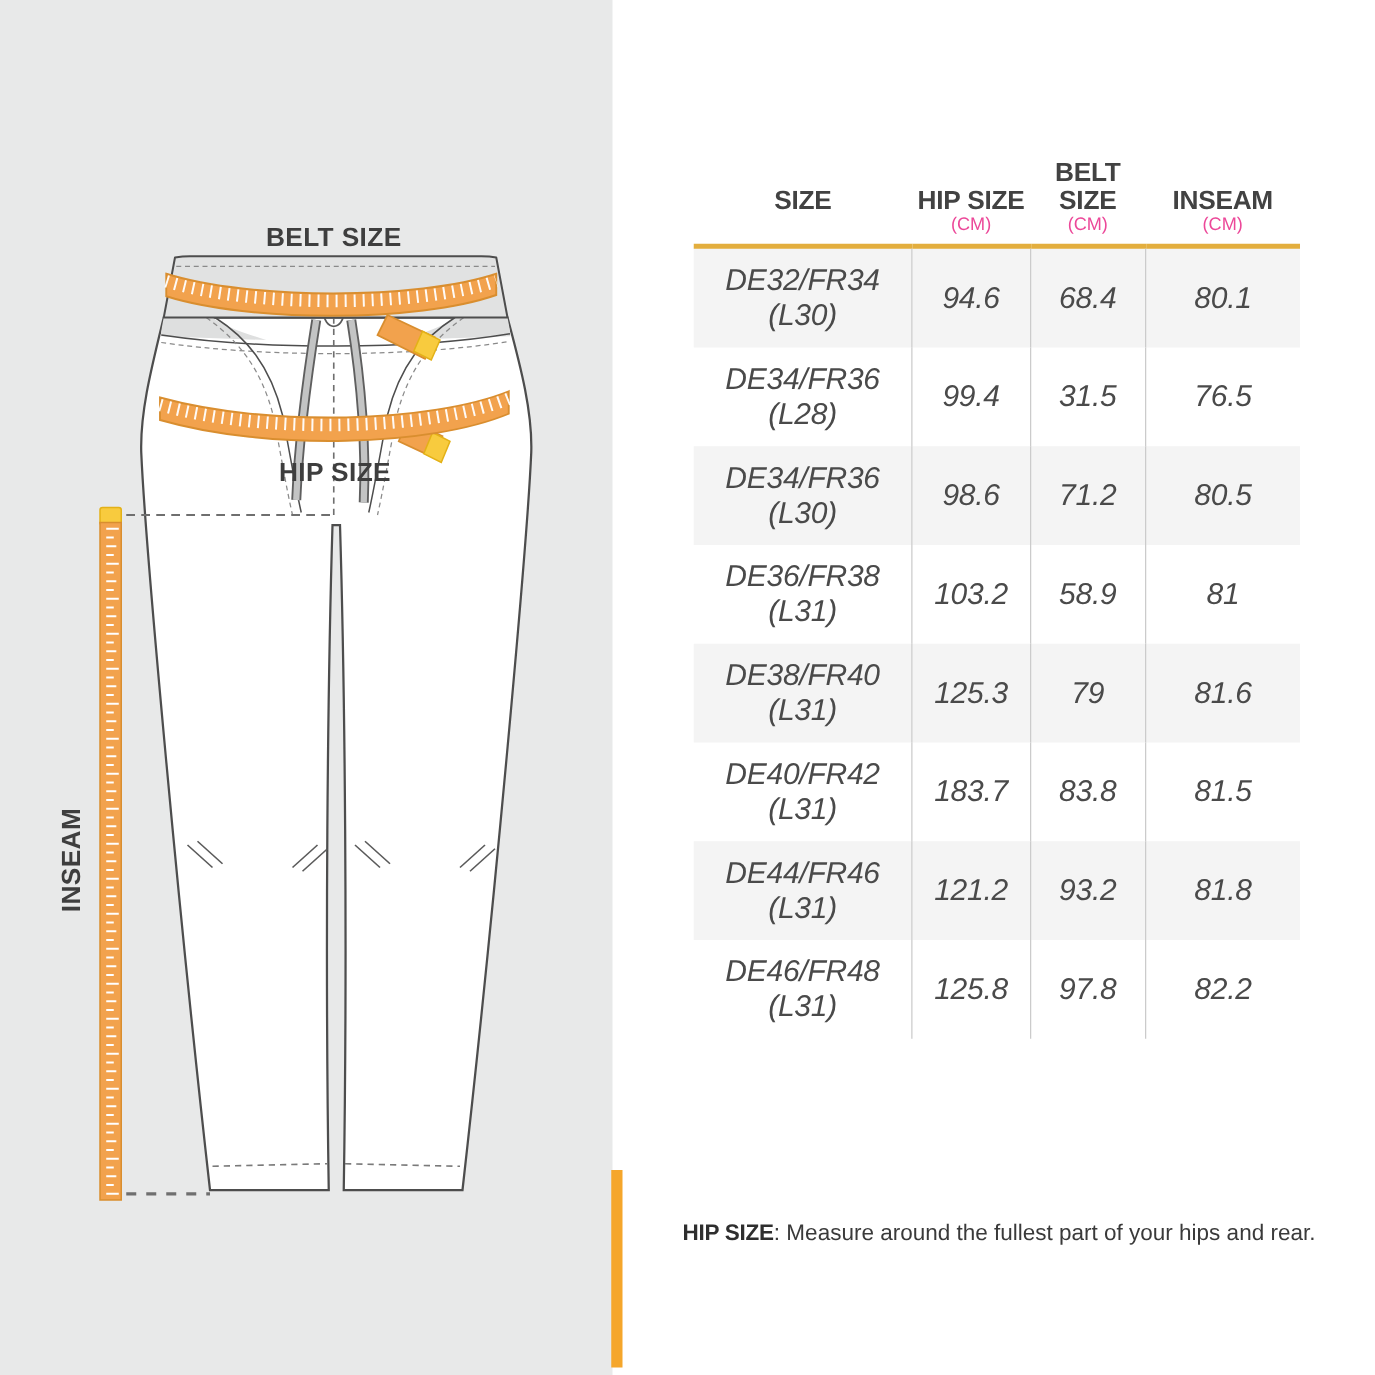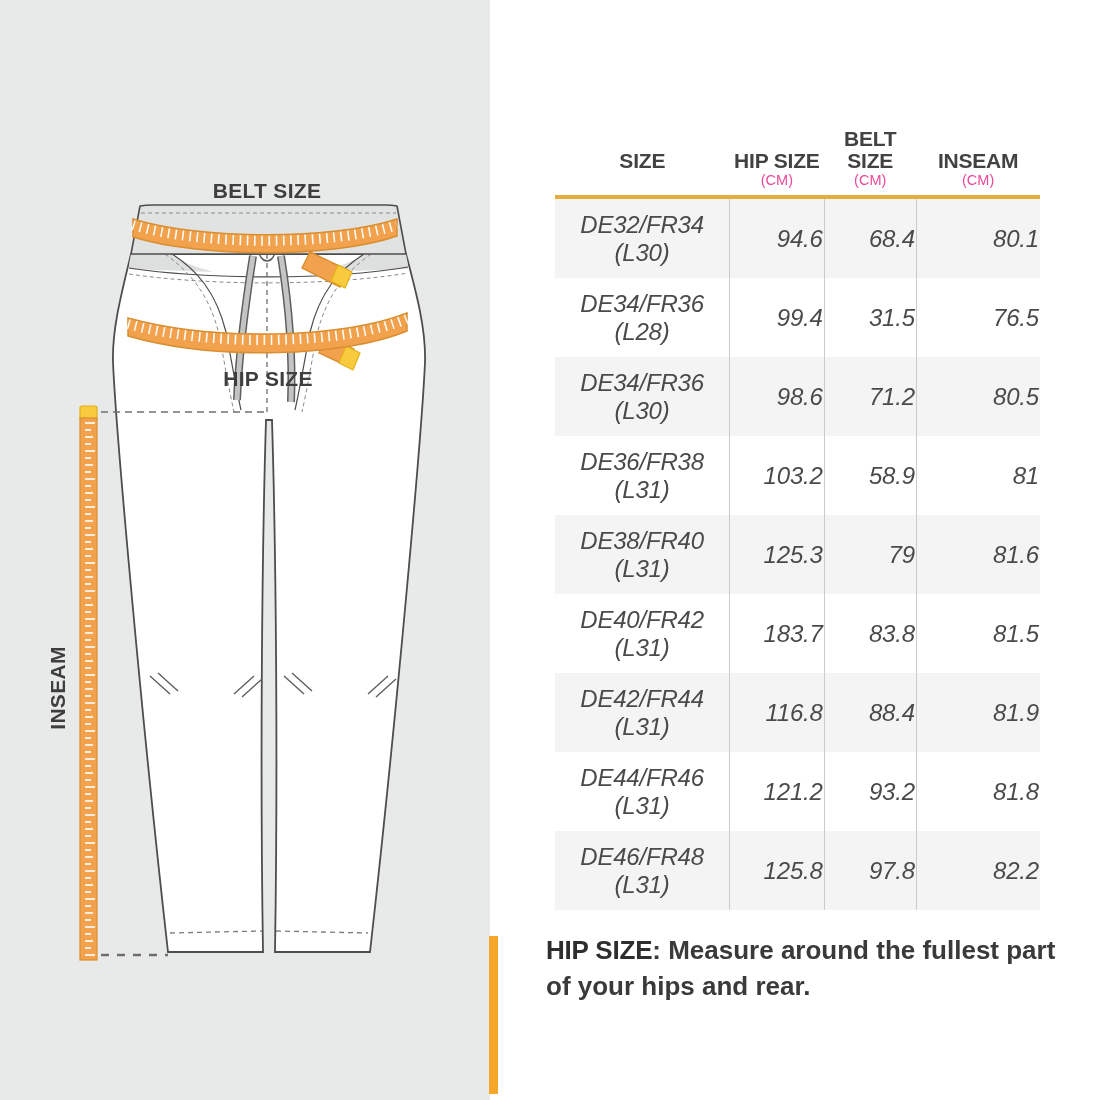--- a/index.html
+++ b/index.html
@@ -27,23 +27,23 @@
   thead th{
     vertical-align:bottom;text-align:center;padding:0 0 6px 0;
     border-bottom:4px solid var(--rule,#E3AE3E);
   }
   thead .th-label{display:block;font-size:21px;font-weight:bold;letter-spacing:-.2px;color:#424242;line-height:22px;}
   thead .th-unit{display:block;font-size:14.5px;font-weight:normal;color:#ec4899;line-height:17px;min-height:17px;}
   tbody td{
     height:77px;text-align:center;font-size:24px;color:#4a4a4a;letter-spacing:-.2px;font-style:italic;
   }
   tbody tr:nth-child(odd) td{background:#F4F4F4;}
-  tbody td + td{border-left:1px solid #CBCBCB;text-align:right;}
-  
-  .notes{position:absolute;left:546px;top:932px;width:540px;font-size:26px;color:#3a3a3a;line-height:36px;font-weight:bold;}
+  tbody td + td{border-left:1px solid #CBCBCB;}
+  
+  .notes{position:absolute;left:546px;top:968px;width:540px;font-size:18px;color:#3a3a3a;line-height:36px;}
   .notes b{color:#2e2e2e;letter-spacing:-.2px;}
 </style>
 </head>
 <body>
 
 <div class="canvas">
 
   <div class="left-panel">
     <svg width="490" height="1100" viewBox="0 0 490 1100">
       <defs>
@@ -194,26 +194,20 @@
             <td>79</td>
             <td>81.6</td>
           </tr>
           <tr>
             <td>DE40/FR42 (L31)</td>
             <td>183.7</td>
             <td>83.8</td>
             <td>81.5</td>
           </tr>
           <tr>
-            <td>DE42/FR44 (L31)</td>
-            <td>116.8</td>
-            <td>88.4</td>
-            <td>81.9</td>
-          </tr>
-          <tr>
             <td>DE44/FR46 (L31)</td>
             <td>121.2</td>
             <td>93.2</td>
             <td>81.8</td>
           </tr>
           <tr>
             <td>DE46/FR48 (L31)</td>
             <td>125.8</td>
             <td>97.8</td>
             <td>82.2</td>

